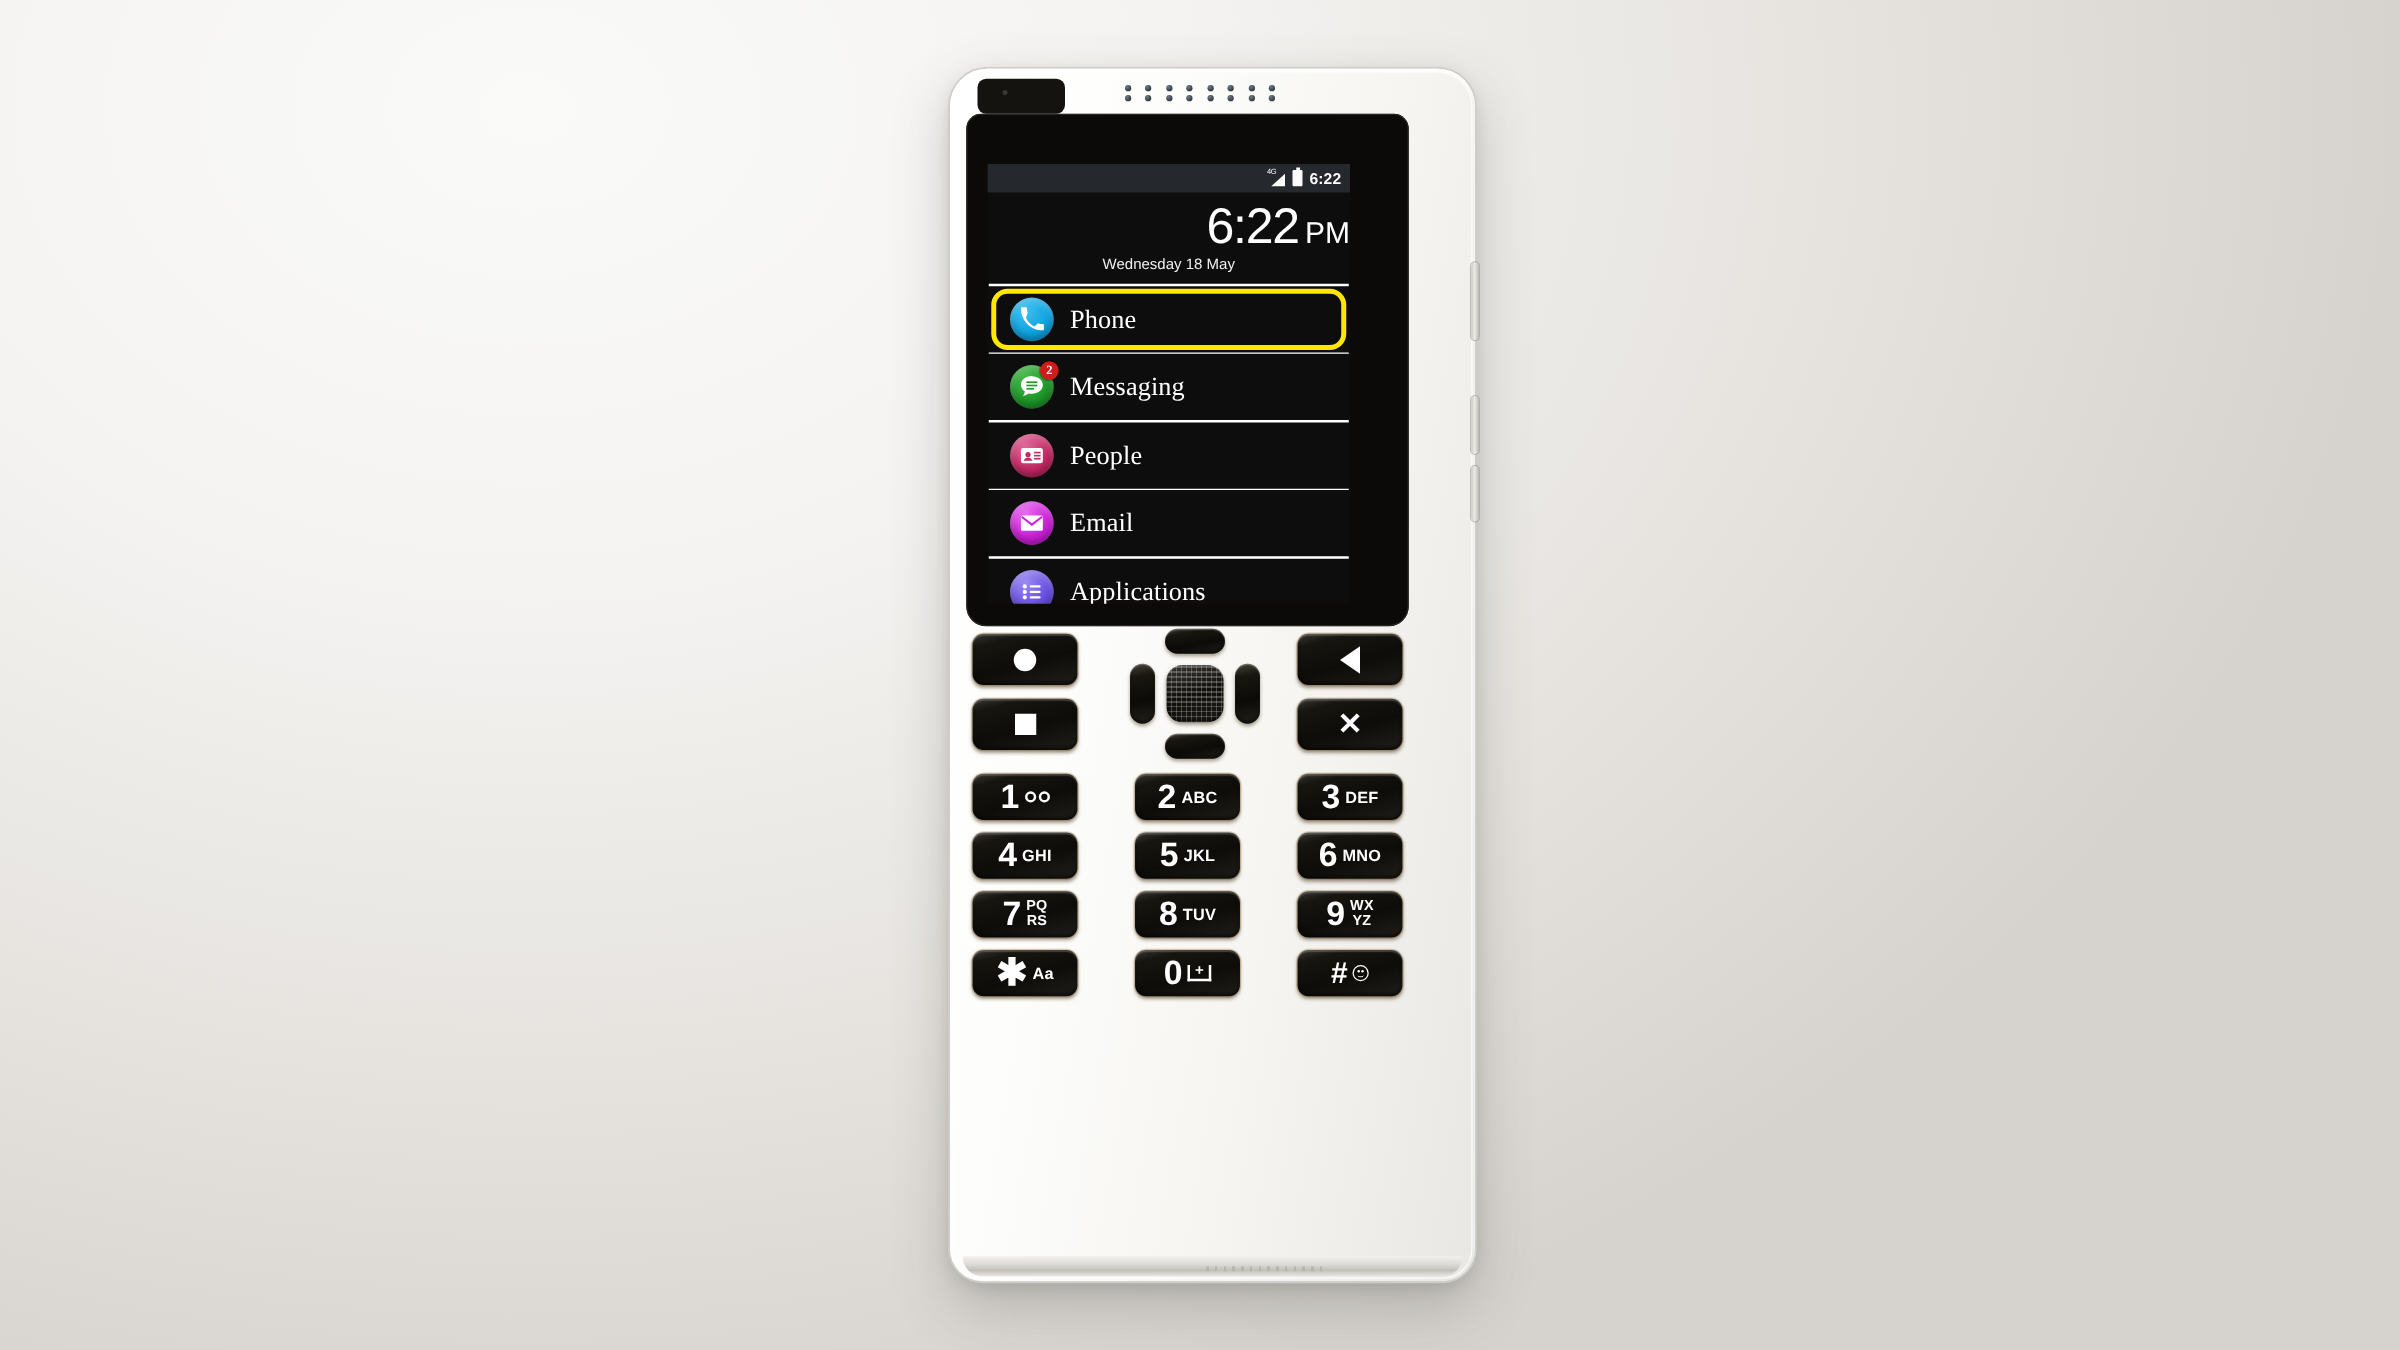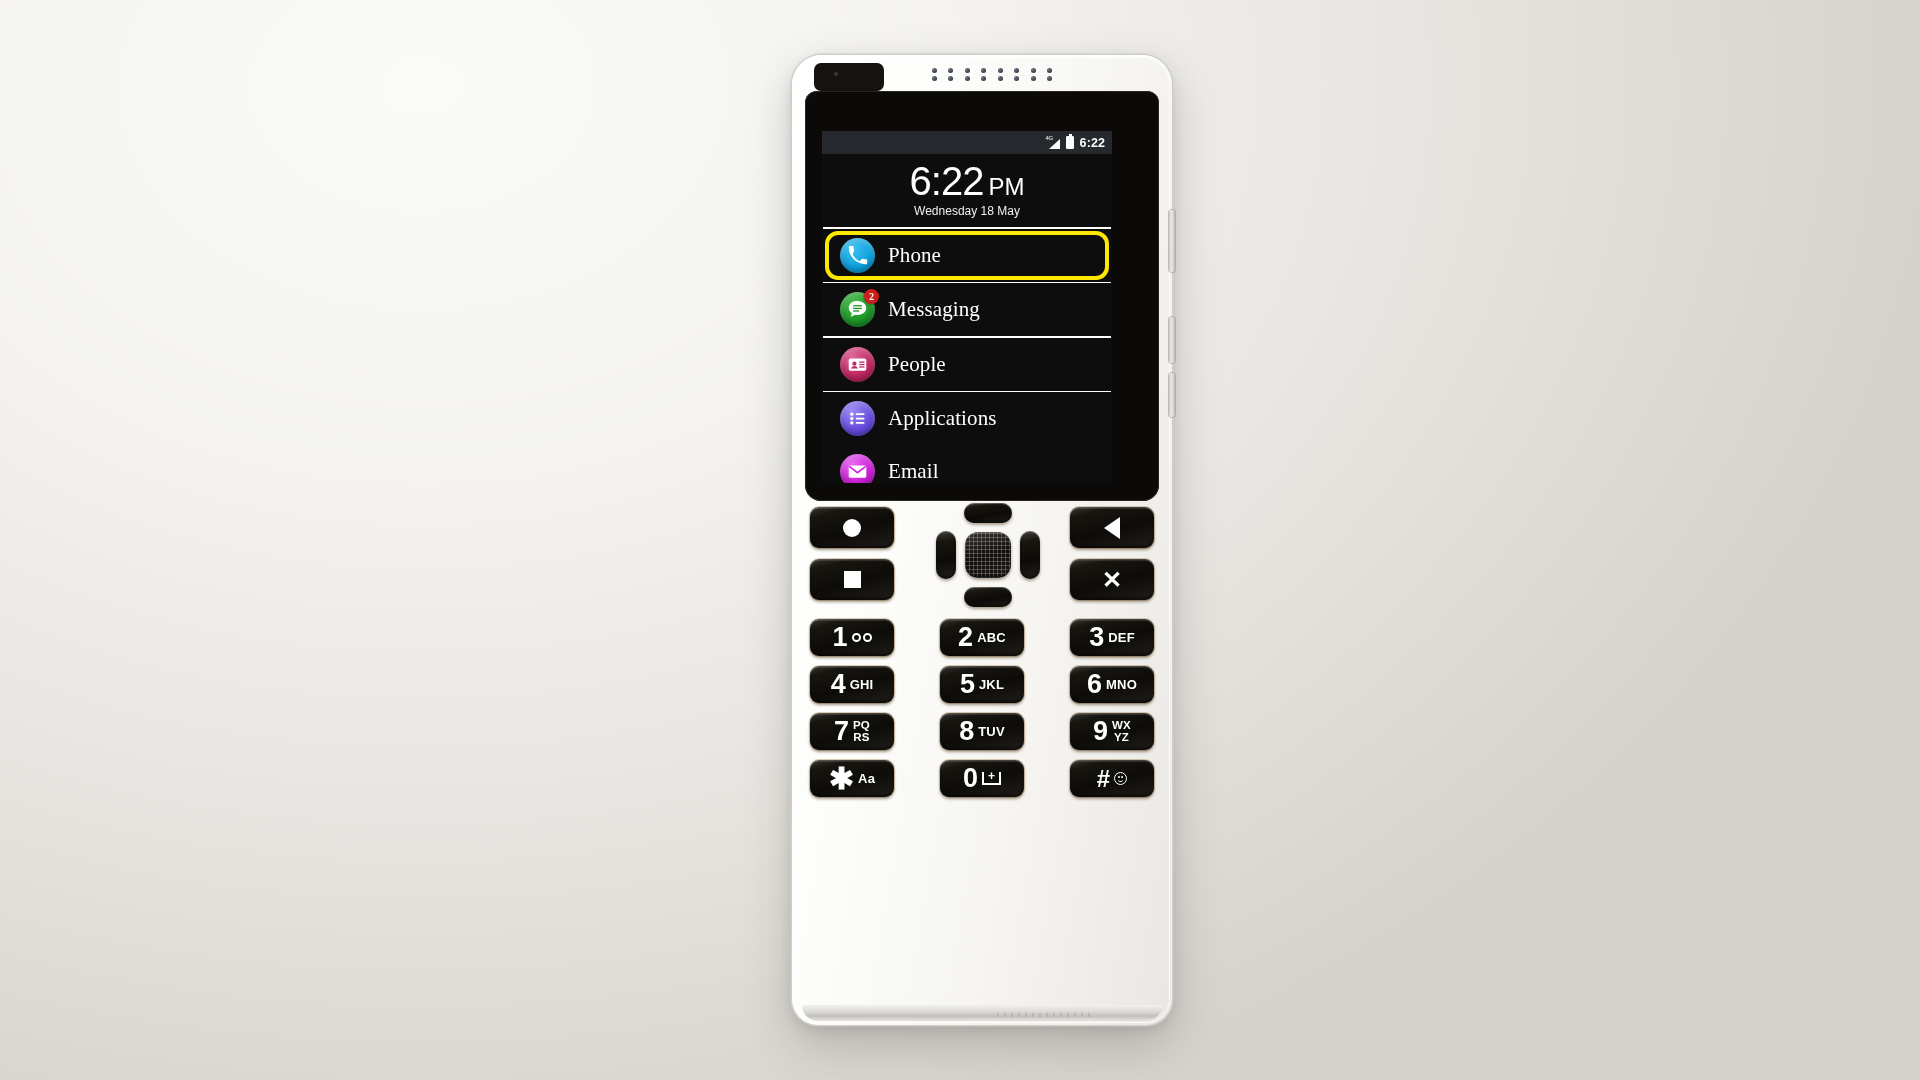--- a/index.html
+++ b/index.html
@@ -7,22 +7,22 @@
   body {
     font-family: "Liberation Sans", sans-serif;
     background:
       radial-gradient(ellipse 1500px 1100px at 22% 8%, #fafaf8 0%, #f4f3f1 35%, #e6e3df 70%, #d6d3ce 100%);
     position:relative;
   }
 
   
   #phone {
     position:absolute;
-    left:792px; top:55px;
-    width:380px; height:970px;
+    left:760px; top:55px;
+    width:420px; height:970px;
     border-radius:30px 30px 26px 26px;
     background:
       linear-gradient(100deg, #ffffff 0%, #fdfdfb 30%, #f6f5f2 62%, #e9e7e3 100%);
     box-shadow:
       0 0 0 1.5px #cfcdc9,
       0 18px 46px rgba(80,78,74,0.30),
       0 4px 12px rgba(80,78,74,0.16),
       inset 0 2px 2px rgba(255,255,255,0.95);
   }
   
@@ -107,21 +107,21 @@
     width:8px; height:13px; border:1.3px solid #fbfbfb; border-radius:1px;
     position:relative; background:#fbfbfb;
   }
   #battery-icon:before {
     content:""; position:absolute; left:2px; top:-3px; width:3px; height:2px; background:#fbfbfb;
   }
   #status-time { color:#fbfbfb; font-size:12.5px; font-weight:bold; letter-spacing:.1px; }
 
   
   #clock-block { text-align:center; padding-top:7px; padding-bottom:3px; }
-  #clock-line { color:#ffffff; line-height:1; white-space:nowrap; }
+  #clock-line { color:#ffffff; line-height:1; white-space:nowrap;text-align:right; }
   #clock-hm { font-size:40px; font-weight:300; letter-spacing:-1px; }
   #clock-ampm { font-size:24px; font-weight:300; margin-left:5px; }
   #clock-date { color:#f0f0f0; font-size:12px; margin-top:3px; font-weight:400; }
 
   
   #menu { margin-top:6px; }
   .menu-row { position:relative;font-family:Liberation Serif, serif; }
   .divider { height:1.6px; background:#ffffff; margin:0 1px; }
   .menu-item {
     height:53px; display:flex; align-items:center; gap:13px; padding-left:18px;
@@ -308,47 +308,47 @@
                   <rect x="14" y="14.1" width="6" height="1.5" fill="#c22a63"></rect>
                 </svg>
             </div>
             <div class="menu-label">People</div>
           </div>
           <div class="divider"></div>
         </div>
 
         <div class="menu-row">
           <div class="menu-item">
+            <div class="app-icon icon-email">
+              <svg width="21" height="21" viewBox="0 0 24 24">
+                  <rect x="2" y="5" width="20" height="14" rx="1.5" fill="#fff"></rect>
+                  <path d="M2.6 6.2L12 13.4l9.4-7.2" fill="none" stroke="#cc22d8" stroke-width="1.8"></path>
+                </svg>
+            </div>
+            <div class="menu-label">Email</div>
+          </div>
+          <div class="divider"></div>
+        </div>
+
+        <div class="menu-row">
+          <div class="menu-item">
             <div class="app-icon icon-apps">
               <svg width="21" height="21" viewBox="0 0 24 24" fill="#fff">
                   <circle cx="5.5" cy="7" r="1.9"></circle>
                   <circle cx="5.5" cy="12" r="1.9"></circle>
                   <circle cx="5.5" cy="17" r="1.9"></circle>
                   <rect x="10" y="6" width="10" height="2.1" rx="1"></rect>
                   <rect x="10" y="11" width="10" height="2.1" rx="1"></rect>
                   <rect x="10" y="16" width="10" height="2.1" rx="1"></rect>
                 </svg>
             </div>
             <div class="menu-label">Applications</div>
           </div>
         </div>
 
-        <div class="menu-row">
-          <div class="menu-item">
-            <div class="app-icon icon-email">
-              <svg width="21" height="21" viewBox="0 0 24 24">
-                  <rect x="2" y="5" width="20" height="14" rx="1.5" fill="#fff"></rect>
-                  <path d="M2.6 6.2L12 13.4l9.4-7.2" fill="none" stroke="#cc22d8" stroke-width="1.8"></path>
-                </svg>
-            </div>
-            <div class="menu-label">Email</div>
-          </div>
-          <div class="divider"></div>
-        </div>
-
       </div>
     </div>
   </div>
 
   <div id="keypad">
 
     <div class="key nav-key" style="left:18px; top:0px;">
       <div class="glyph-circle"></div>
     </div>
     <div class="key nav-key" style="left:278px; top:0px;">

